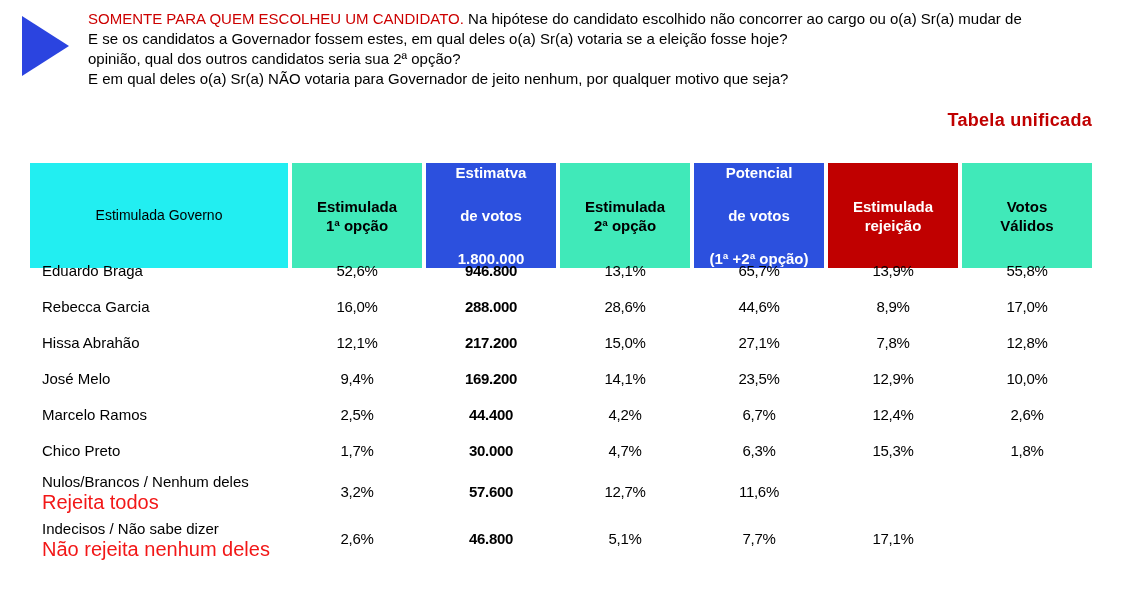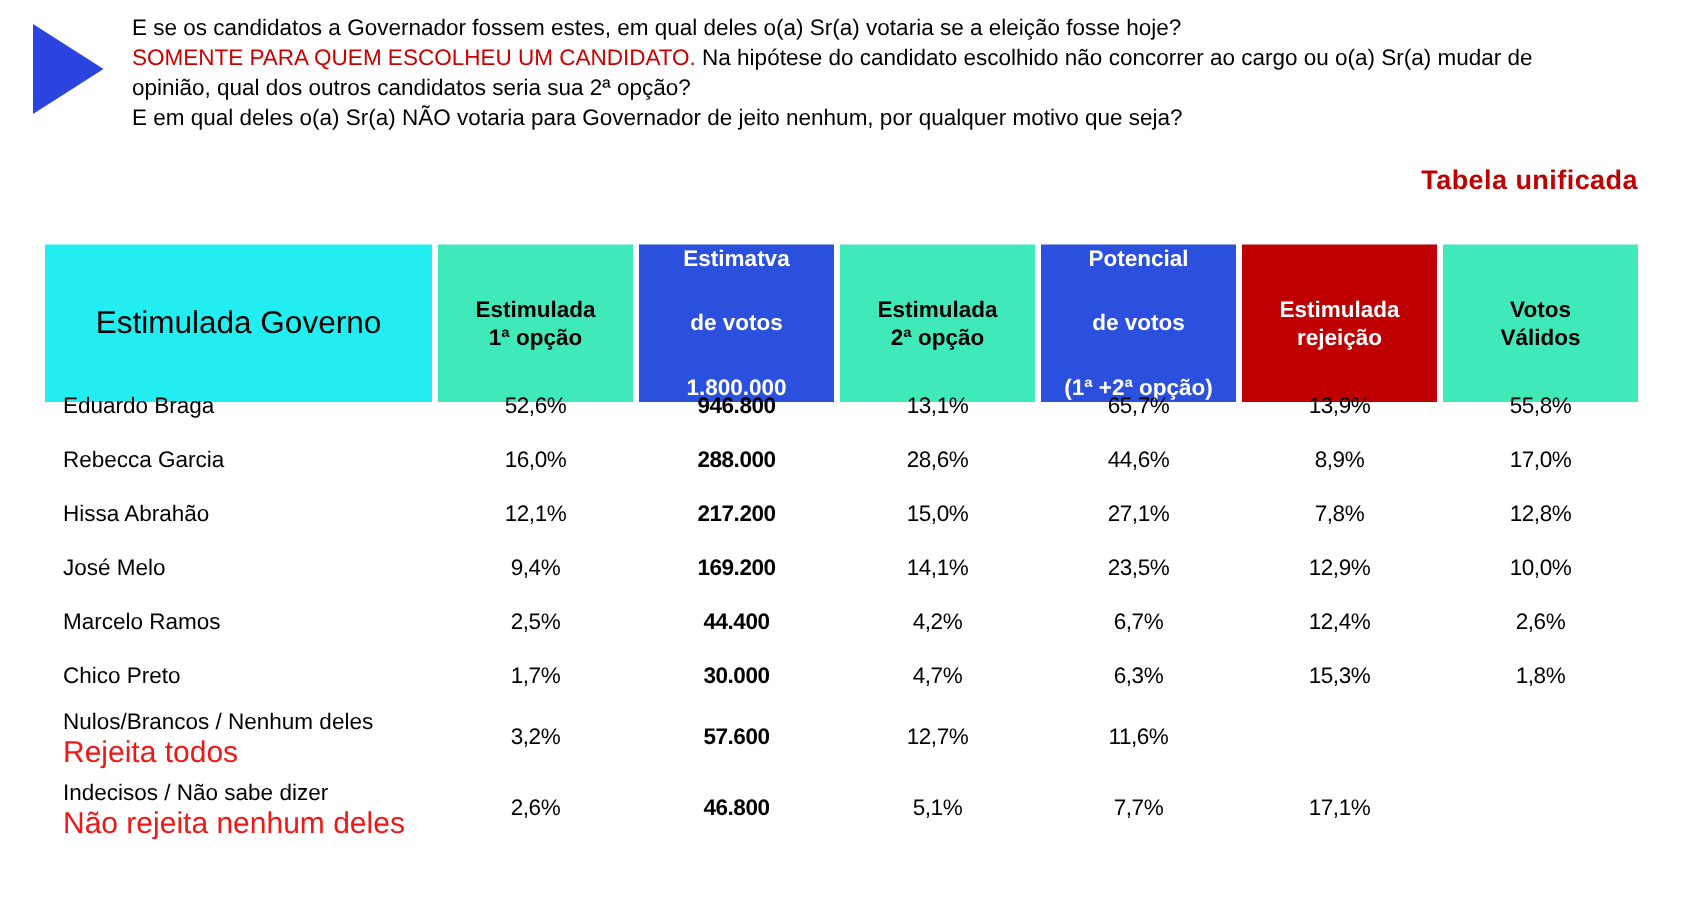--- a/index.html
+++ b/index.html
@@ -40,21 +40,21 @@
   }
   .thead { height: 84px; margin-bottom: 5px; }
   .hcell {
     display: flex; flex-direction: column;
     align-items: center; justify-content: center;
     text-align: center;
     font-weight: bold; font-size: 15px; line-height: 19px;
   }
   .hcell.namecol {
     background: #22eef1; color: #000;
-    font-weight: 400; font-size: 21px;
+    font-weight: 400; font-size: 14px;
     flex-direction: row;
   }
   .hcell.green { background: #40e9b9; color: #000; }
   .hcell.blue  { background: #2c50de; color: #fff; gap: 24px; }
   .hcell.red   { background: #c00000; color: #fff; }
   .trow { height: 36px; }
   .trow.tall { height: 47px; }
   .cell {
     display: flex; align-items: center; justify-content: center;
     font-size: 15px; letter-spacing: -0.3px;
@@ -66,22 +66,22 @@
   .cell.name .nm { line-height: 21px; }
   .cell.name .sub { color: #f21717; font-size: 20px; line-height: 21px; }
   .cell.votes { font-weight: bold; }
 </style>
 </head>
 <body>
 
 <div class="bullet-triangle"></div>
 
 <div class="question">
+  <div><span class="q-red">SOMENTE PARA QUEM ESCOLHEU UM CANDIDATO.</span><span> Na hipótese do candidato escolhido não concorrer ao cargo ou o(a) Sr(a) mudar de</span></div>
   <div>E se os candidatos a Governador fossem estes, em qual deles o(a) Sr(a) votaria se a eleição fosse hoje?</div>
-  <div><span class="q-red">SOMENTE PARA QUEM ESCOLHEU UM CANDIDATO.</span><span> Na hipótese do candidato escolhido não concorrer ao cargo ou o(a) Sr(a) mudar de</span></div>
   <div>opinião, qual dos outros candidatos seria sua 2ª opção?</div>
   <div>E em qual deles o(a) Sr(a) NÃO votaria para Governador de jeito nenhum, por qualquer motivo que seja?</div>
 </div>
 
 <div class="title">Tabela unificada</div>
 
 <div class="table">
 
   <div class="grid-row thead">
     <div class="hcell namecol">Estimulada Governo</div>

